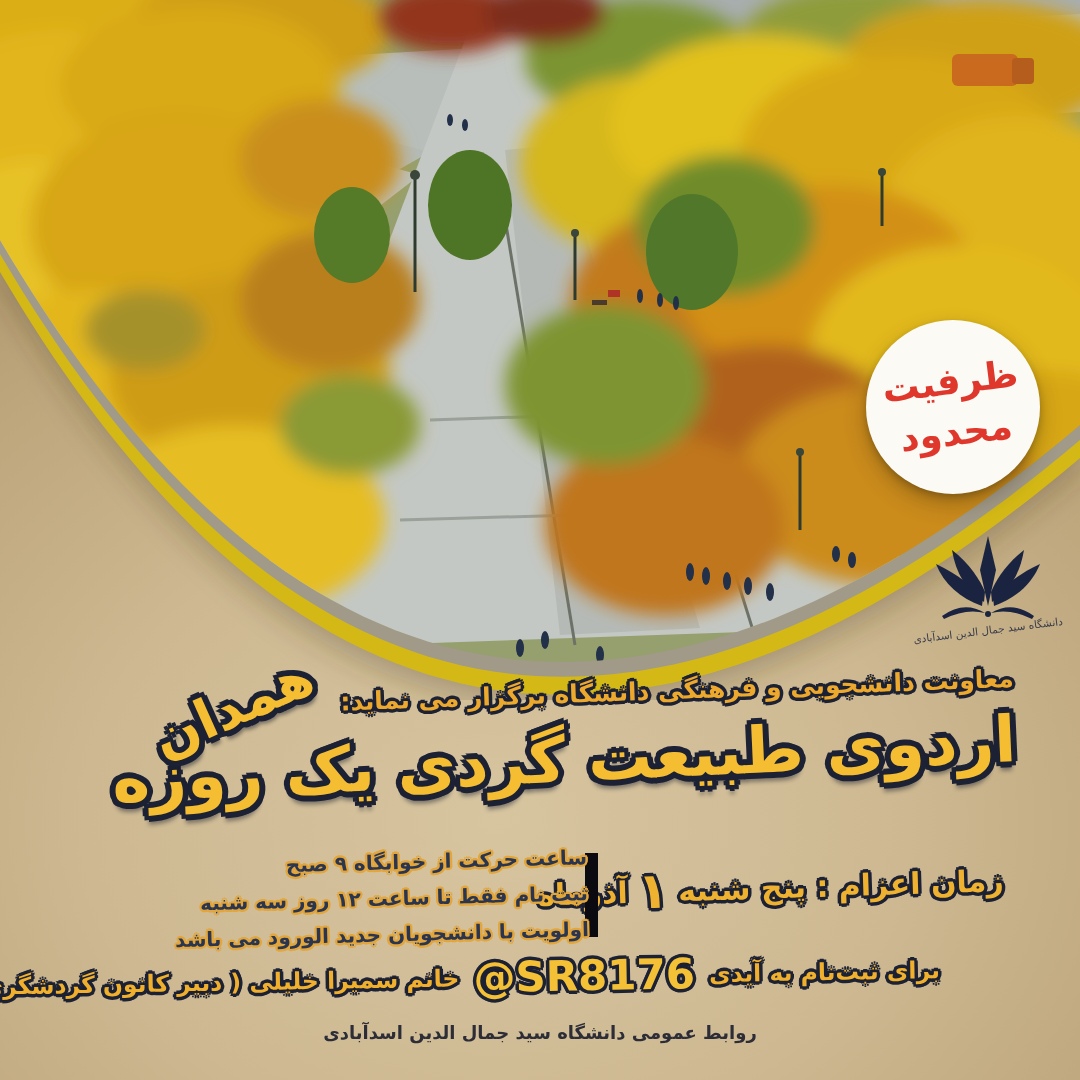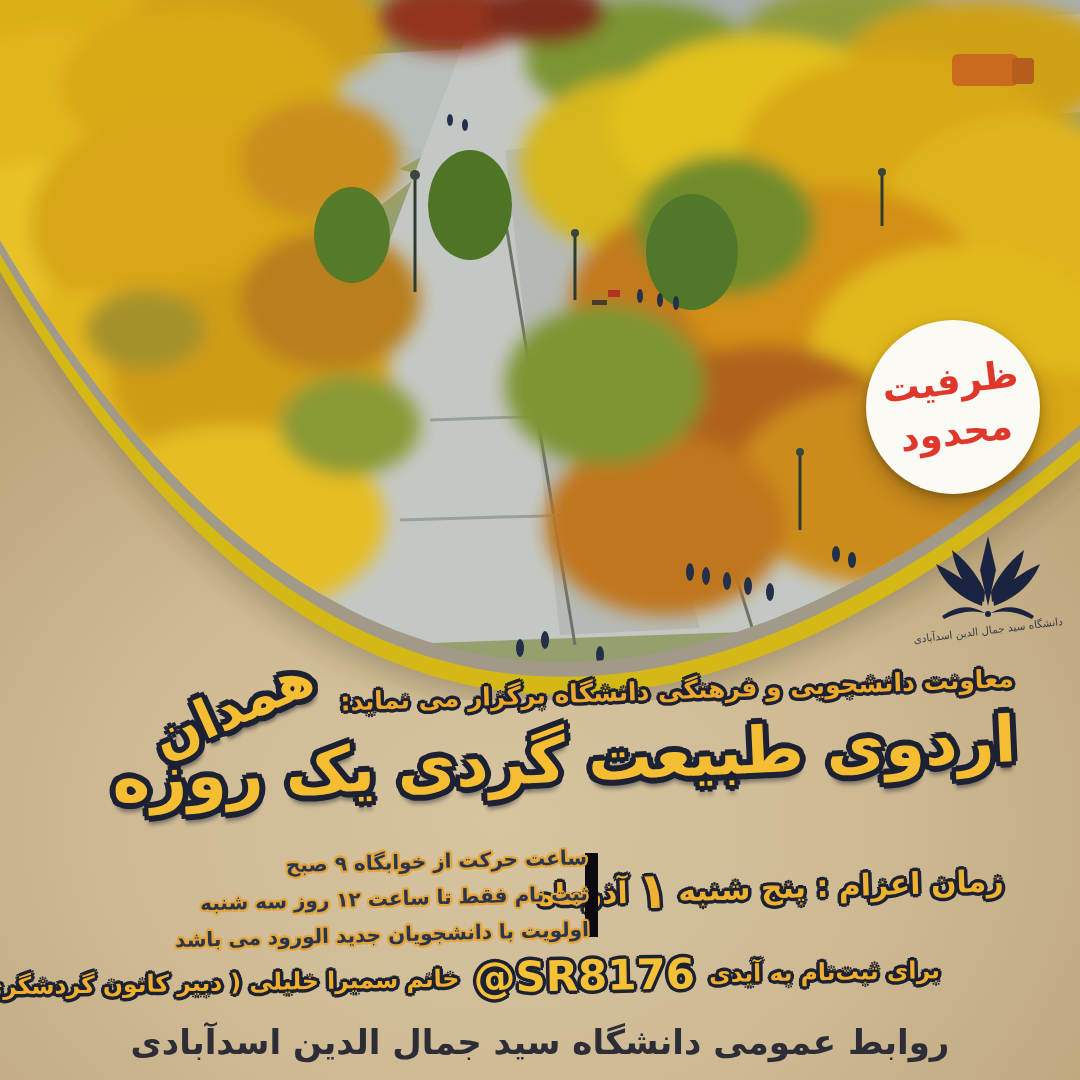--- a/index.html
+++ b/index.html
@@ -68,21 +68,21 @@
   }
   .registration{
     position:absolute;left:140px;right:140px;top:952px;direction:rtl;text-align:center;
     color:#f0b02d;font-size:23.5px;font-weight:bold;white-space:nowrap;transform:rotate(-1deg);
   }
   .registration .handle{
     display:inline-block;direction:ltr;font-size:42px;color:#f4c136;vertical-align:-6px;padding:0 6px;
   }
   .footer{
     position:absolute;left:0;right:0;top:1022px;text-align:center;direction:rtl;
-    color:#2d2d37;font-size:34px;font-weight:bold;
+    color:#2d2d37;font-size:18px;font-weight:bold;
   }
 </style>
 </head>
 <body>
 
 <div class="poster">
 
   <div class="photo-wrap">
     <svg width="1080" height="700" viewBox="0 0 1080 700">
       <defs>

